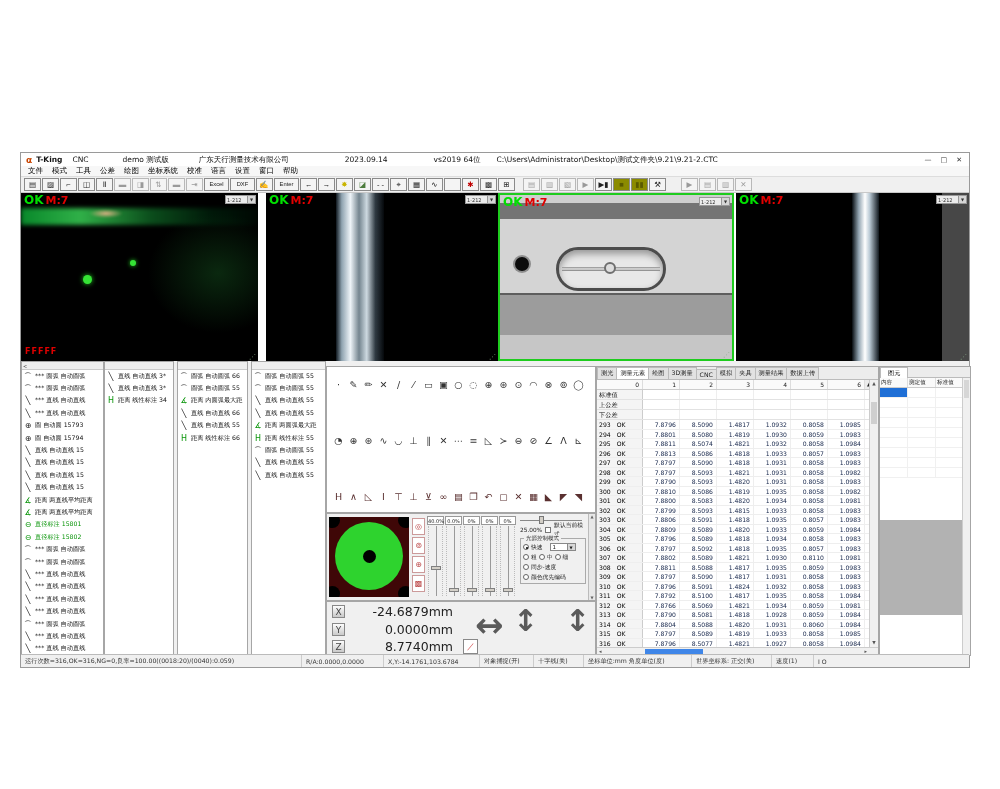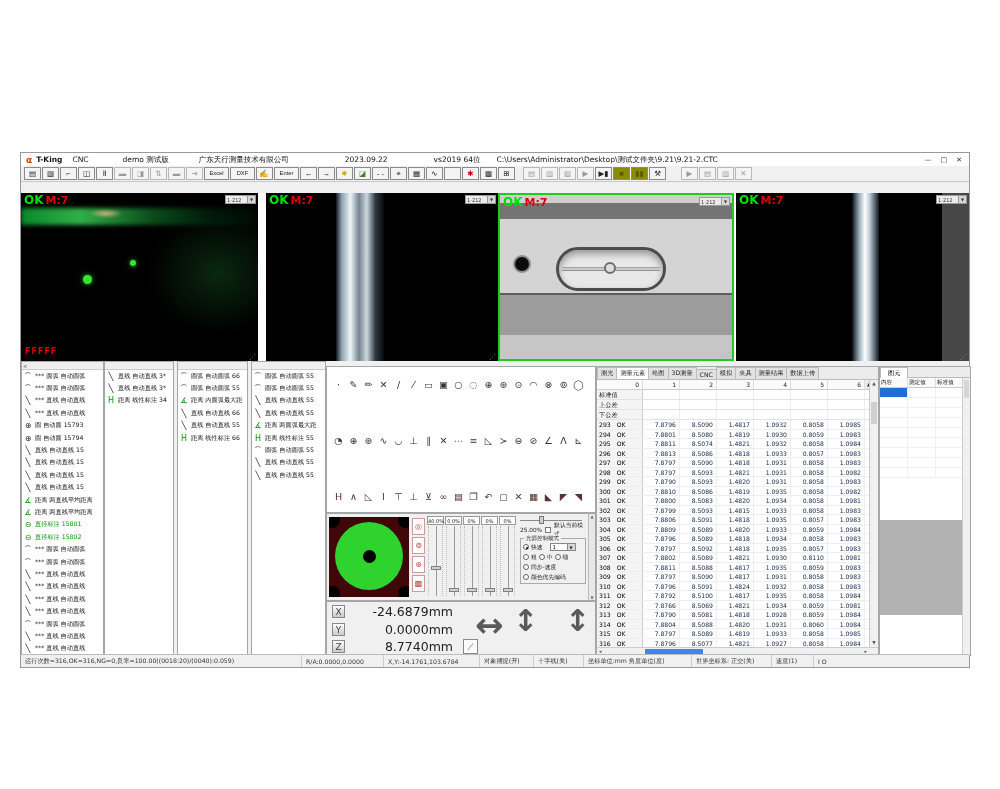--- a/index.html
+++ b/index.html
@@ -169,30 +169,43 @@
 <body>
 
 <div class="window">
 
   <div class="titlebar">
     <span class="tt-icon">α</span>
     <span class="tt app">T-King</span>
     <span class="tt">CNC</span>
     <span class="tt edition">demo 测试版</span>
     <span class="tt company">广东天行测量技术有限公司</span>
-    <span class="tt date">2023.09.22</span>
+    <span class="tt date">2023.09.14</span>
     <span class="tt build">vs2019 64位</span>
     <span class="tt" style="margin-left:16px">C:\Users\Administrator\Desktop\测试文件夹\9.21\9.21-2.CTC</span>
     <span class="wbtns">
       <span>—</span>
       <span>□</span>
       <span>✕</span>
     </span>
   </div>
 
+  <div class="menubar">
+    <span>文件</span>
+      <span>模式</span>
+      <span>工具</span>
+      <span>公差</span>
+      <span>绘图</span>
+      <span>坐标系统</span>
+      <span>校准</span>
+      <span>语言</span>
+      <span>设置</span>
+      <span>窗口</span>
+      <span>帮助</span>
+  </div>
 
   <div class="toolbar">
     <button class="tbtn">▤</button>
       <button class="tbtn">▨</button>
       <button class="tbtn">⌐</button>
       <button class="tbtn">◫</button>
       <button class="tbtn">Ⅱ</button>
       <button class="tbtn dim">▬</button>
       <button class="tbtn dim">◨</button>
       <button class="tbtn dim">⇅</button>

